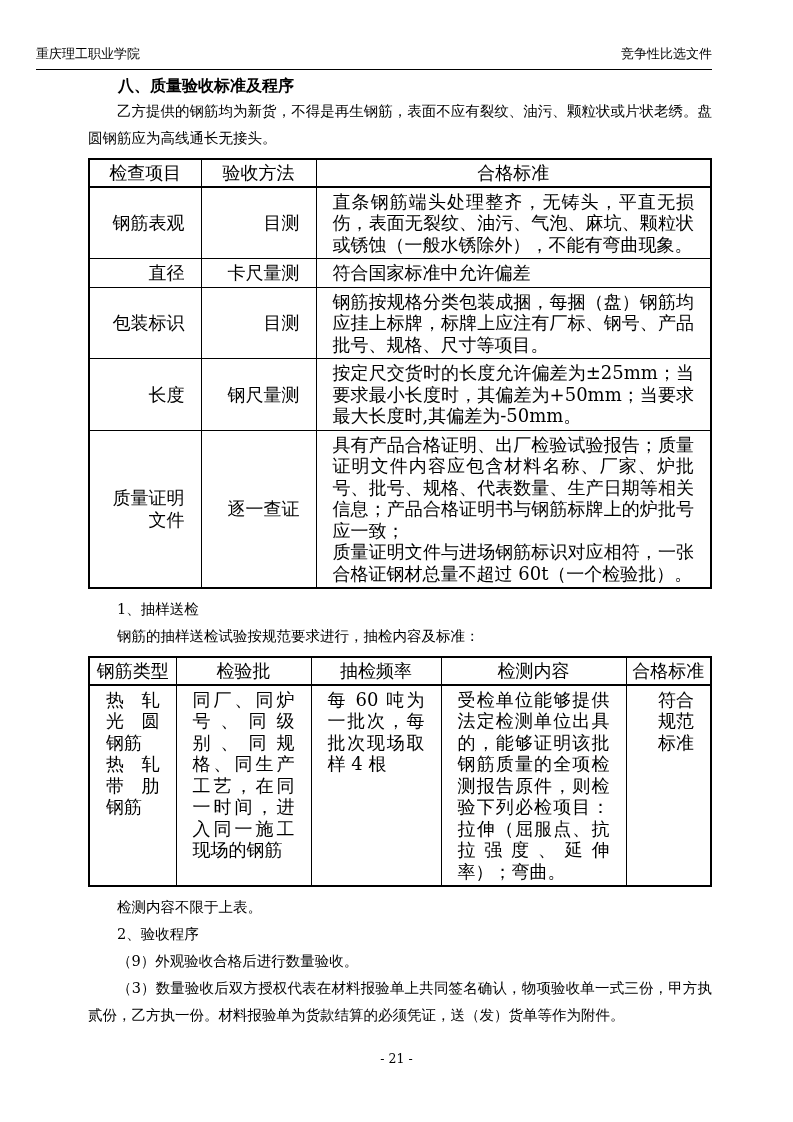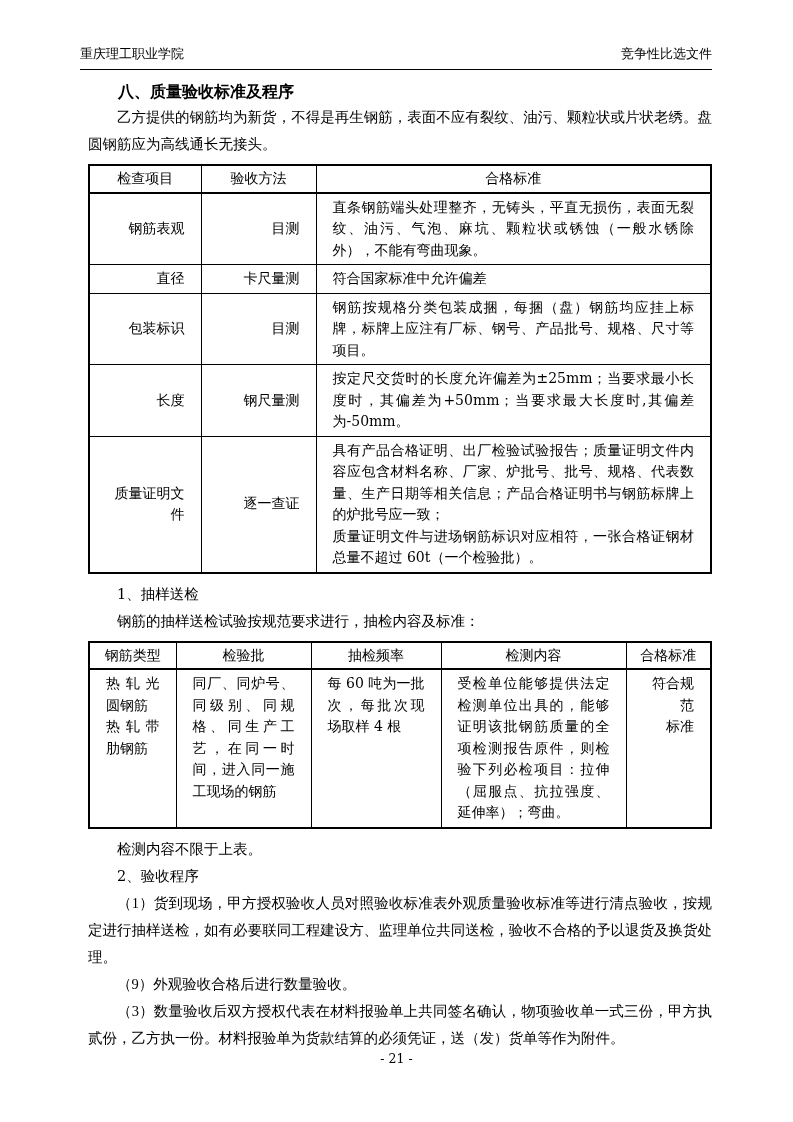--- a/index.html
+++ b/index.html
@@ -7,58 +7,57 @@
   .page {
     position: relative;
     width: 793px;
     height: 1122px;
     background: #ffffff;
     color: #000000;
     font-family: "DejaVu Serif", "Liberation Serif", serif;
     overflow: hidden;
   }
   .header-line {
-    margin: 0 81px 0 80px;
+    margin: 0 81px 0 36px;
     padding-top: 46px;
     padding-bottom: 7px;
     border-bottom: 1px solid #000;
     display: flex;
     justify-content: space-between;
     font-size: 13px;
     line-height: 16px;
   }
   .content {
     padding: 0 81px 0 88px;
   }
   .doc-title {
     font-family: "DejaVu Sans", "Liberation Sans", sans-serif;
     font-weight: bold;
     font-size: 16px;
     line-height: 24px;
-    margin-top: 10px;
+    margin-top: 4px;
     padding-left: 30px;
   }
   .sub-heading {
     font-size: 14.5px;
     line-height: 27px;
     text-indent: 2em;
   }
   .body-para {
     font-size: 14.5px;
     line-height: 27px;
     text-indent: 2em;
     text-align: justify;
-    font-family: Liberation Serif, serif;
   }
   table {
     width: 624px;
     border-collapse: collapse;
     table-layout: fixed;
     margin: 6px 0 7px 0;
-    font-size: 14px;
+    font-size: 18px;
     line-height: 21.5px;
   }
   table, th, td { border: 1px solid #000; }
   table { border-width: 2px; }
   thead tr { border-bottom: 2px solid #000; }
   th {
     font-weight: normal;
     text-align: center;
     padding: 2px 4px;
   }
@@ -163,20 +162,19 @@
           <td class="cell-left preline">每 60 吨为一批次，每批次现场取样 4 根</td>
           <td class="cell-left preline">受检单位能够提供法定检测单位出具的，能够证明该批钢筋质量的全项检测报告原件，则检验下列必检项目：拉伸（屈服点、抗拉强度、延伸率）；弯曲。</td>
           <td class="cell-center preline">符合规范
 标准</td>
         </tr>
       </tbody>
     </table>
 
     <p class="body-para">检测内容不限于上表。</p>
     <div class="sub-heading">2、验收程序</div>
-    <p class="body-para">（1）货到现场，甲方授权验收人员对照验收标准表外观质量验收标准等进行清点验收，按规定进行抽样送检，如有必要联同工程建设方、监理单位共同送检，验收不合格的予以退货及换货处理。</p>
     <p class="body-para">（9）外观验收合格后进行数量验收。</p>
     <p class="body-para">（3）数量验收后双方授权代表在材料报验单上共同签名确认，物项验收单一式三份，甲方执贰份，乙方执一份。材料报验单为货款结算的必须凭证，送（发）货单等作为附件。</p>
   </div>
 
   <div class="footer">- 21 -</div>
 
 </div>
 
 </body></html>

